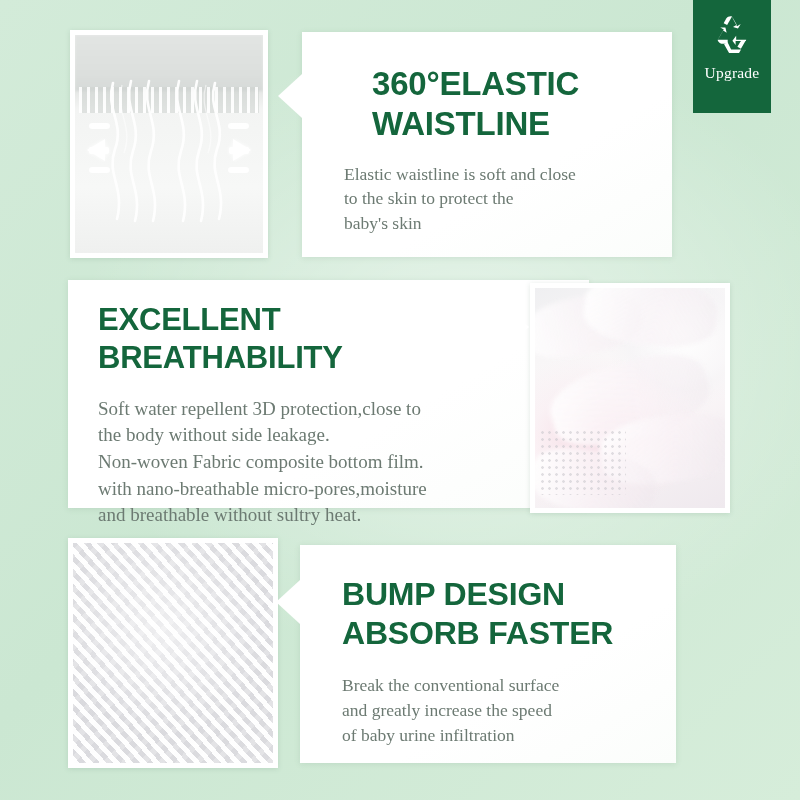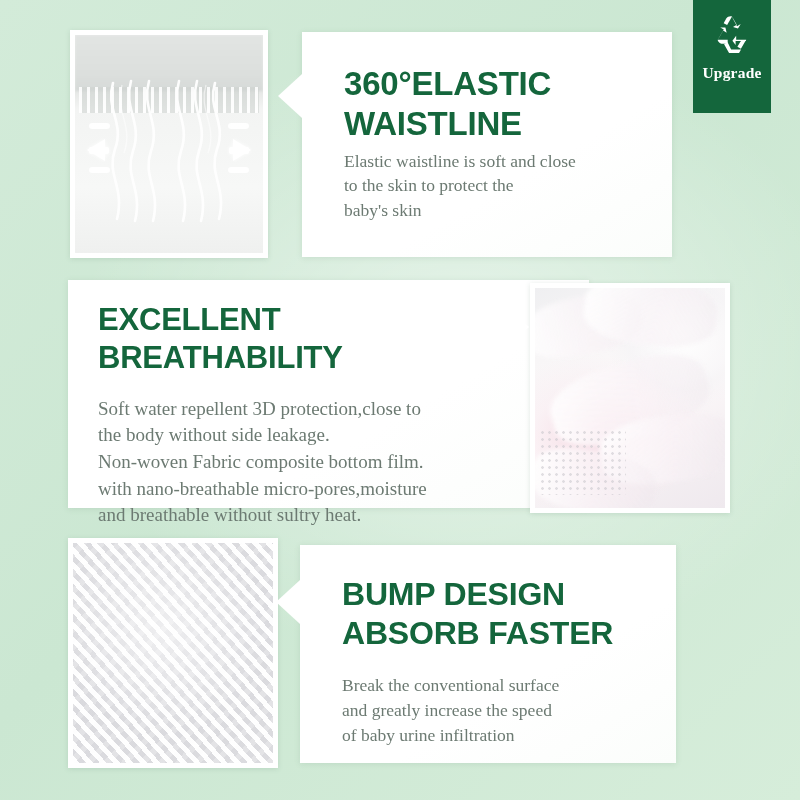--- a/index.html
+++ b/index.html
@@ -53,21 +53,20 @@
     height: 46px;
     display: block;
   }
   #upgrade-badge .badge-label {
     margin-top: 7px;
     color: #ffffff;
     font-family: "Liberation Serif", serif;
     font-size: 15.5px;
     letter-spacing: 0.2px;
     line-height: 1;
-    font-weight: bold;
   }
 
   
   .photo-card {
     position: absolute;
     box-sizing: border-box;
     background: #ffffff;
     padding: 5px;
     box-shadow: 0 1px 5px rgba(80,120,95,0.17);
     overflow: hidden;
@@ -124,22 +123,22 @@
     font-size: 17.5px;
     line-height: 1.42;
     margin: 0;
     white-space: pre-line;
   }
 
   
   #card1-photo { left: 70px;  top: 30px;  width: 198px; height: 228px; }
   #card1-text  { left: 302px; top: 32px;  width: 370px; height: 225px; }
   #card1-text .pad { padding: 32px 30px 0 42px; }
-  #card1-text .heading { font-size: 33px; }
-  #card1-text .body-copy { margin-top: 4px; font-size: 17.5px; }
+  #card1-text .heading { font-size: 33px; margin-left: 28px; }
+  #card1-text .body-copy { margin-top: 17px; font-size: 17.5px; }
   #card1-notch { left: 278px; top: 74px; }
 
   
   #card2-text  { left: 68px;  top: 280px; width: 521px; height: 228px; }
   #card2-text .pad { padding: 21px 26px 0 30px; }
   #card2-text .heading { font-size: 31px; line-height: 1.24; }
   #card2-text .body-copy { margin-top: 18px; font-size: 19px; line-height: 1.40; }
   #card2-notch { left: 505px; top: 305px; }
   #card2-photo { left: 530px; top: 283px; width: 200px; height: 230px; }
 

